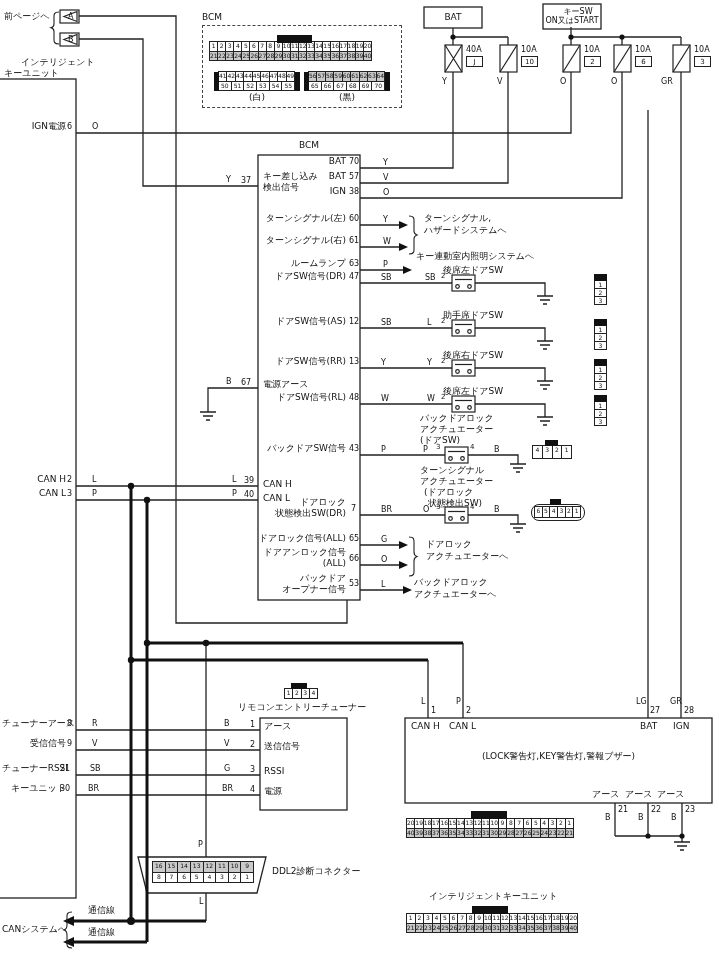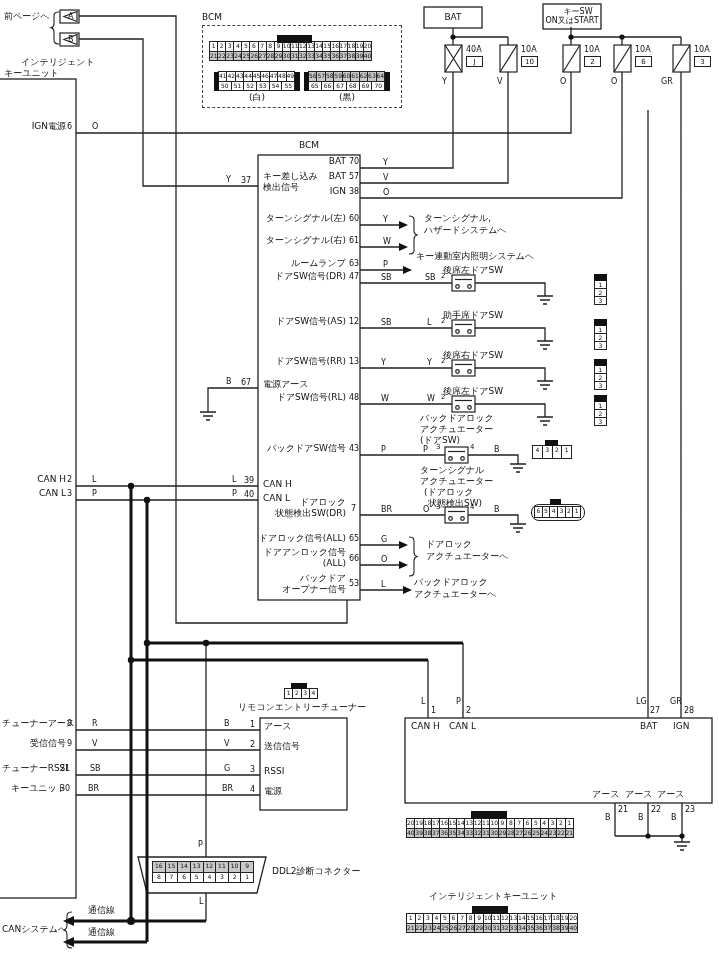--- a/index.html
+++ b/index.html
@@ -474,20 +474,21 @@
   <div class="t8" style="left:224px;top:739px">V</div>
   <div class="t8" style="left:250px;top:740px">2</div>
   <div class="t" style="left:264px;top:741px">送信信号</div>
   <div class="t8" style="left:224px;top:764px">G</div>
   <div class="t8" style="left:250px;top:765px">3</div>
   <div class="t" style="left:264px;top:766px">RSSI</div>
   <div class="t8" style="left:222px;top:784px">BR</div>
   <div class="t8" style="left:250px;top:785px">4</div>
   <div class="t" style="left:264px;top:786px">電源</div>
 
+  <div class="t c" style="left:405px;top:751px;width:307px">(LOCK警告灯,KEY警告灯,警報ブザー)</div>
   <div class="t8" style="left:421px;top:697px">L</div>
   <div class="t8" style="left:431px;top:706px">1</div>
   <div class="t" style="left:411px;top:721px">CAN H</div>
   <div class="t8" style="left:456px;top:697px">P</div>
   <div class="t8" style="left:466px;top:706px">2</div>
   <div class="t" style="left:449px;top:721px">CAN L</div>
   <div class="t8" style="left:636px;top:697px">LG</div>
   <div class="t8" style="left:650px;top:706px">27</div>
   <div class="t" style="left:640px;top:721px">BAT</div>
   <div class="t8" style="left:670px;top:697px">GR</div>

